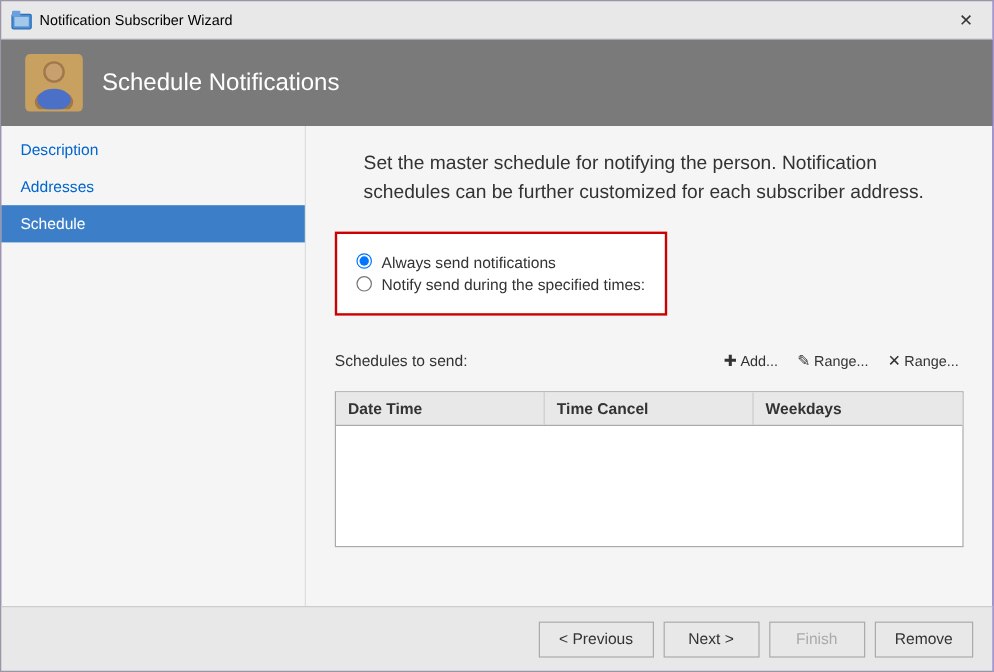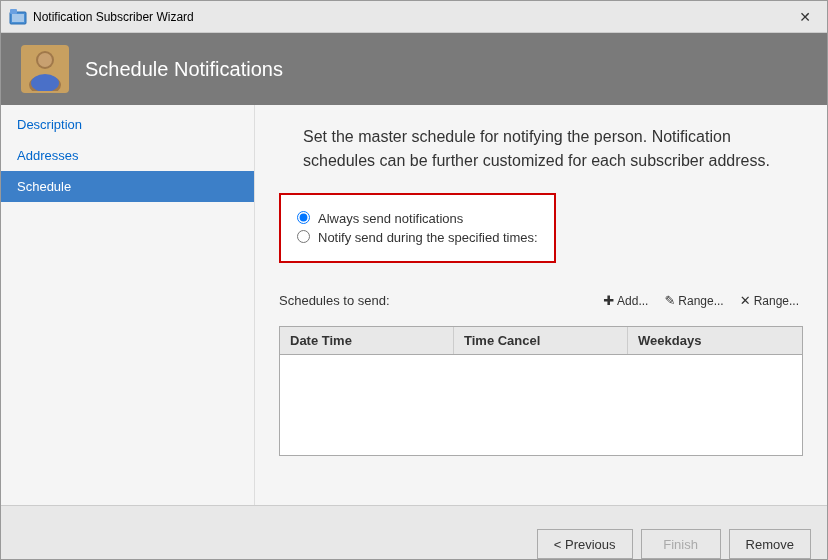--- a/index.html
+++ b/index.html
@@ -214,21 +214,21 @@
 
     .table-body {
       min-height: 100px;
     }
 
     .footer {
       height: 54px;
       background: #e8e8e8;
       border-top: 1px solid #ccc;
       display: flex;
-      align-items: flex-end;
+      align-items: center;
       justify-content: flex-end;
       padding: 0 16px;
       gap: 8px;
       flex-shrink: 0;
     }
 
     .footer-btn {
       min-width: 80px;
       height: 30px;
       padding: 0 16px;
@@ -325,16 +325,17 @@
             <div class="table-header-cell">Weekdays</div>
           </div>
           <div class="table-body"></div>
         </div>
       </div>
     </div>
   </div>
 
   <div class="footer">
     <button class="footer-btn">&lt; Previous</button>
+    <button class="footer-btn">Next &gt;</button>
     <button class="footer-btn" disabled="">Finish</button>
     <button class="footer-btn">Remove</button>
   </div>
 </div>
 
 </body></html>

